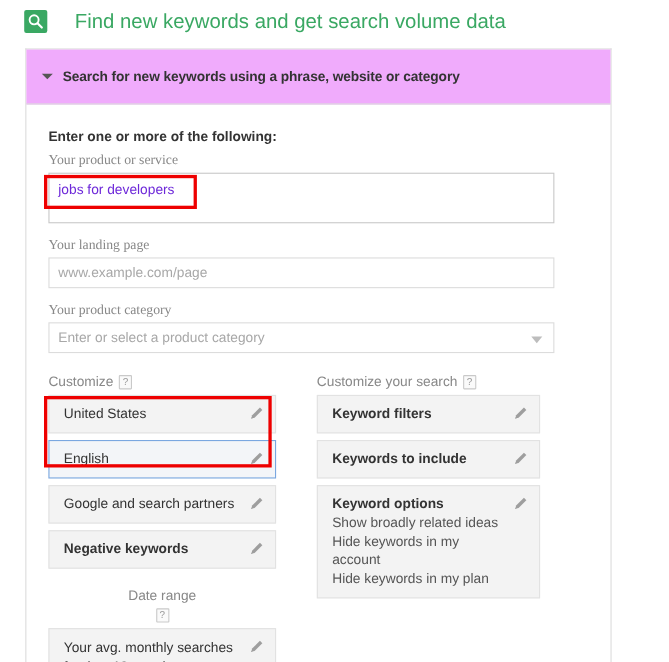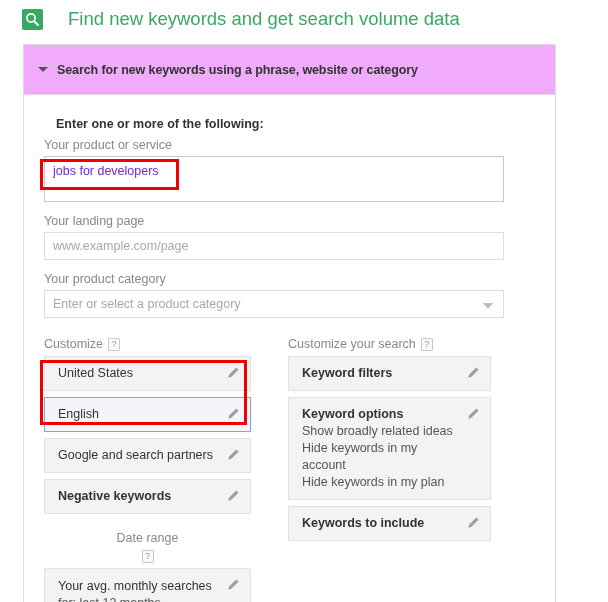--- a/index.html
+++ b/index.html
@@ -61,25 +61,26 @@
   .panel-header-label {
     font-size: 12.5px; color: #333; font-weight: bold;
     letter-spacing: -0.1px;
   }
 
   .panel-body { padding: 22px 20px 0 20px; }
 
   
   .section-intro {
     font-size: 12.5px; color: #333; font-weight: bold;
-    margin: 0 0 7px 12px;
+    margin: 0 0 7px 0;
   }
   .field-label {
     font-size: 12.5px; color: #888; font-weight: normal;
     margin: 0 0 4px 0;
+    font-family: Liberation Serif, serif;
   }
   .field-label.spaced { margin-top: 12px; }
 
   .textarea-box {
     width: 460px; height: 46px;
     border: 1px solid #c8c8c8;
     background: #fff;
     font-size: 12.5px; color: #6d28d9;
     padding: 6px 8px;
     line-height: 16px;
@@ -274,38 +275,38 @@
 
           <div class="tile bold">
             <span class="tile-title">Keyword filters</span>
             <svg class="pencil" viewBox="0 0 14 14">
               <path d="M10.3 1.5l2.2 2.2-7.1 7.1-2.9 0.7 0.7-2.9z" fill="#9e9e9e"></path>
               <path d="M2.5 11.5l1.0-0.3-0.7-0.7z" fill="#6f6f6f"></path>
             </svg>
           </div>
 
           <div class="tile bold">
+            <span class="tile-title">Keywords to include</span>
+            <svg class="pencil" viewBox="0 0 14 14">
+              <path d="M10.3 1.5l2.2 2.2-7.1 7.1-2.9 0.7 0.7-2.9z" fill="#9e9e9e"></path>
+              <path d="M2.5 11.5l1.0-0.3-0.7-0.7z" fill="#6f6f6f"></path>
+            </svg>
+          </div>
+
+          <div class="tile bold">
             <span class="tile-title">Keyword options</span>
             <span class="sub">Show broadly related ideas</span>
             <span class="sub">Hide keywords in my account</span>
             <span class="sub">Hide keywords in my plan</span>
             <svg class="pencil" viewBox="0 0 14 14">
               <path d="M10.3 1.5l2.2 2.2-7.1 7.1-2.9 0.7 0.7-2.9z" fill="#9e9e9e"></path>
               <path d="M2.5 11.5l1.0-0.3-0.7-0.7z" fill="#6f6f6f"></path>
             </svg>
           </div>
 
-          <div class="tile bold">
-            <span class="tile-title">Keywords to include</span>
-            <svg class="pencil" viewBox="0 0 14 14">
-              <path d="M10.3 1.5l2.2 2.2-7.1 7.1-2.9 0.7 0.7-2.9z" fill="#9e9e9e"></path>
-              <path d="M2.5 11.5l1.0-0.3-0.7-0.7z" fill="#6f6f6f"></path>
-            </svg>
-          </div>
-
         </div>
 
       </div>
     </div>
   </div>
 
   <div class="redbox" id="redbox-keyword"></div>
   <div class="redbox" id="redbox-targeting"></div>
 
 </div>

